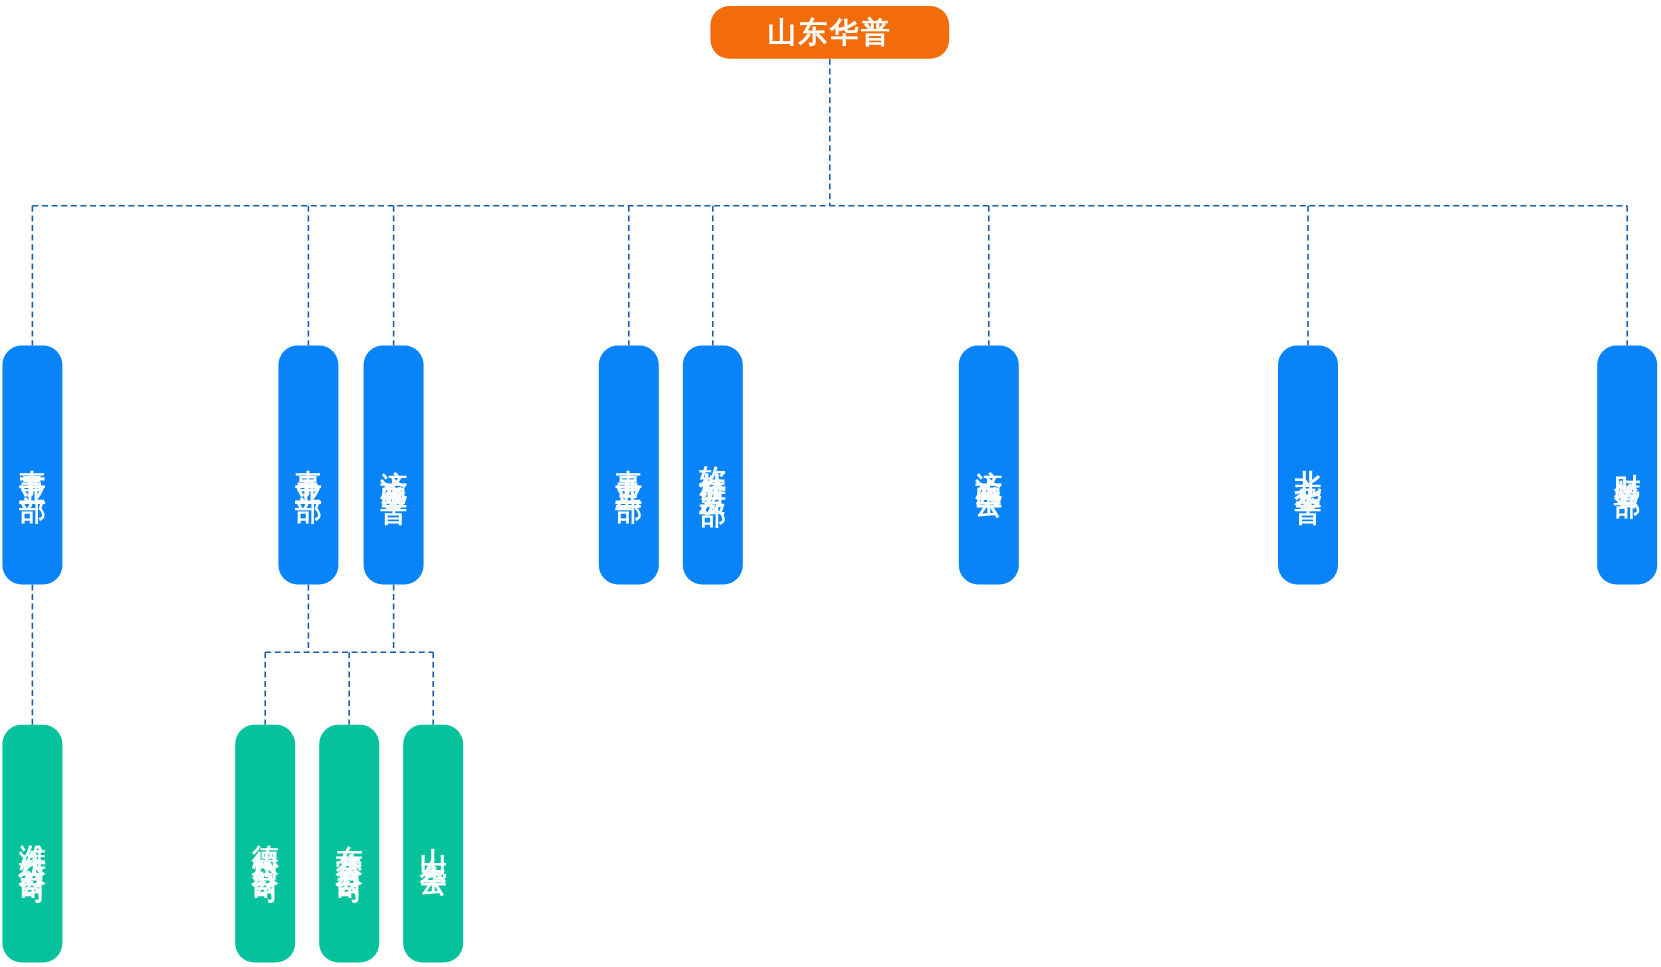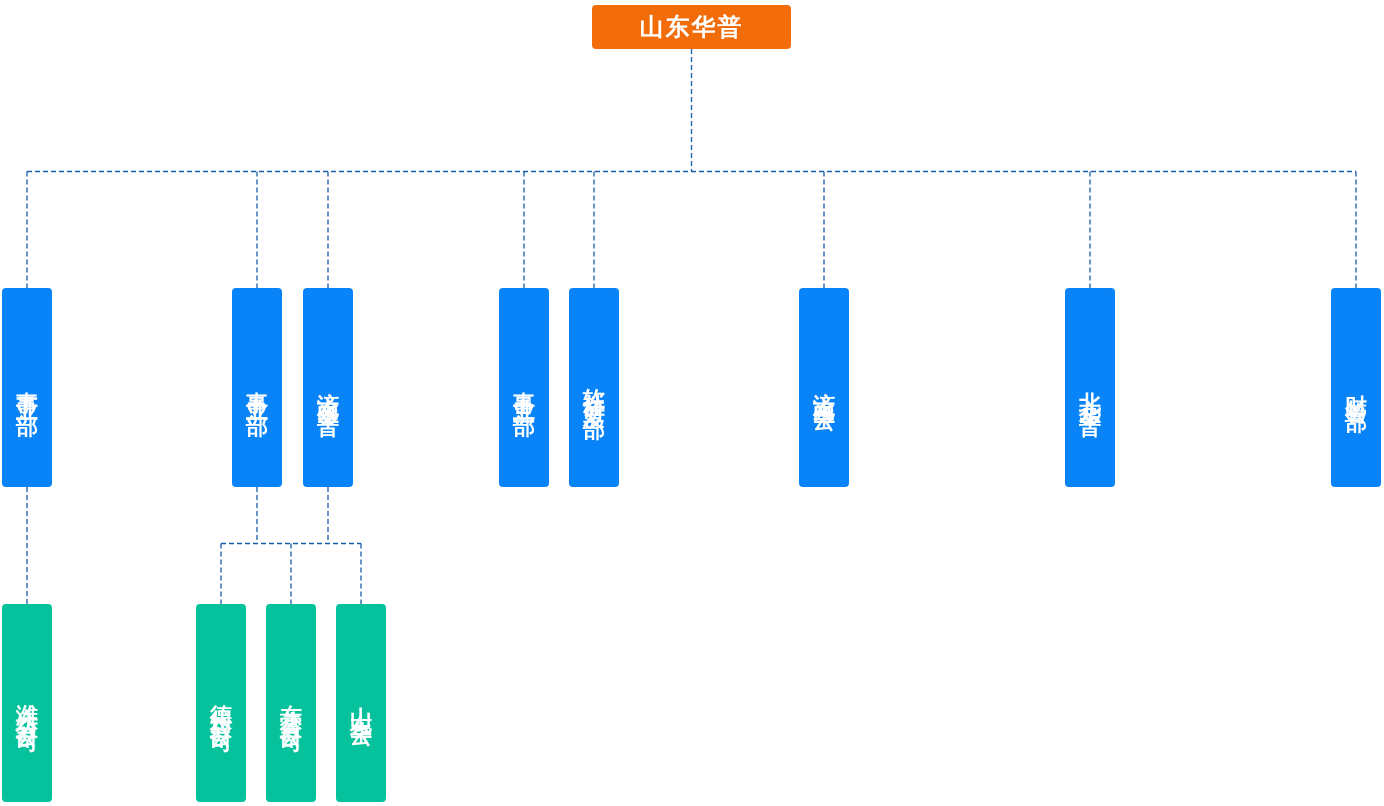--- a/index.html
+++ b/index.html
@@ -27,21 +27,21 @@
     left: 0; top: 0;
     width: 1384px;
     height: 806px;
     pointer-events: none;
   }
   .node {
     position: absolute;
     display: flex;
     align-items: center;
     justify-content: center;
-    border-radius: 4px;
+    border-radius: 16px;
     color: var(--node-text);
     cursor: pointer;
   }
   .node-root {
     left: 592px; top: 5px;
     width: 199px; height: 44px;
     background: var(--root-bg);
     font-size: 24px;
     font-weight: bold;
     letter-spacing: 2px;

